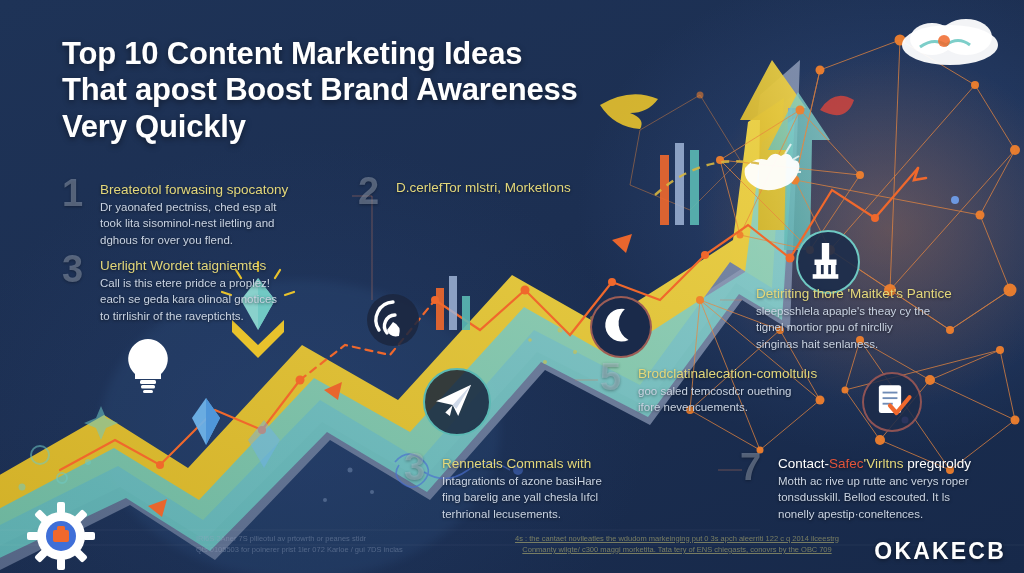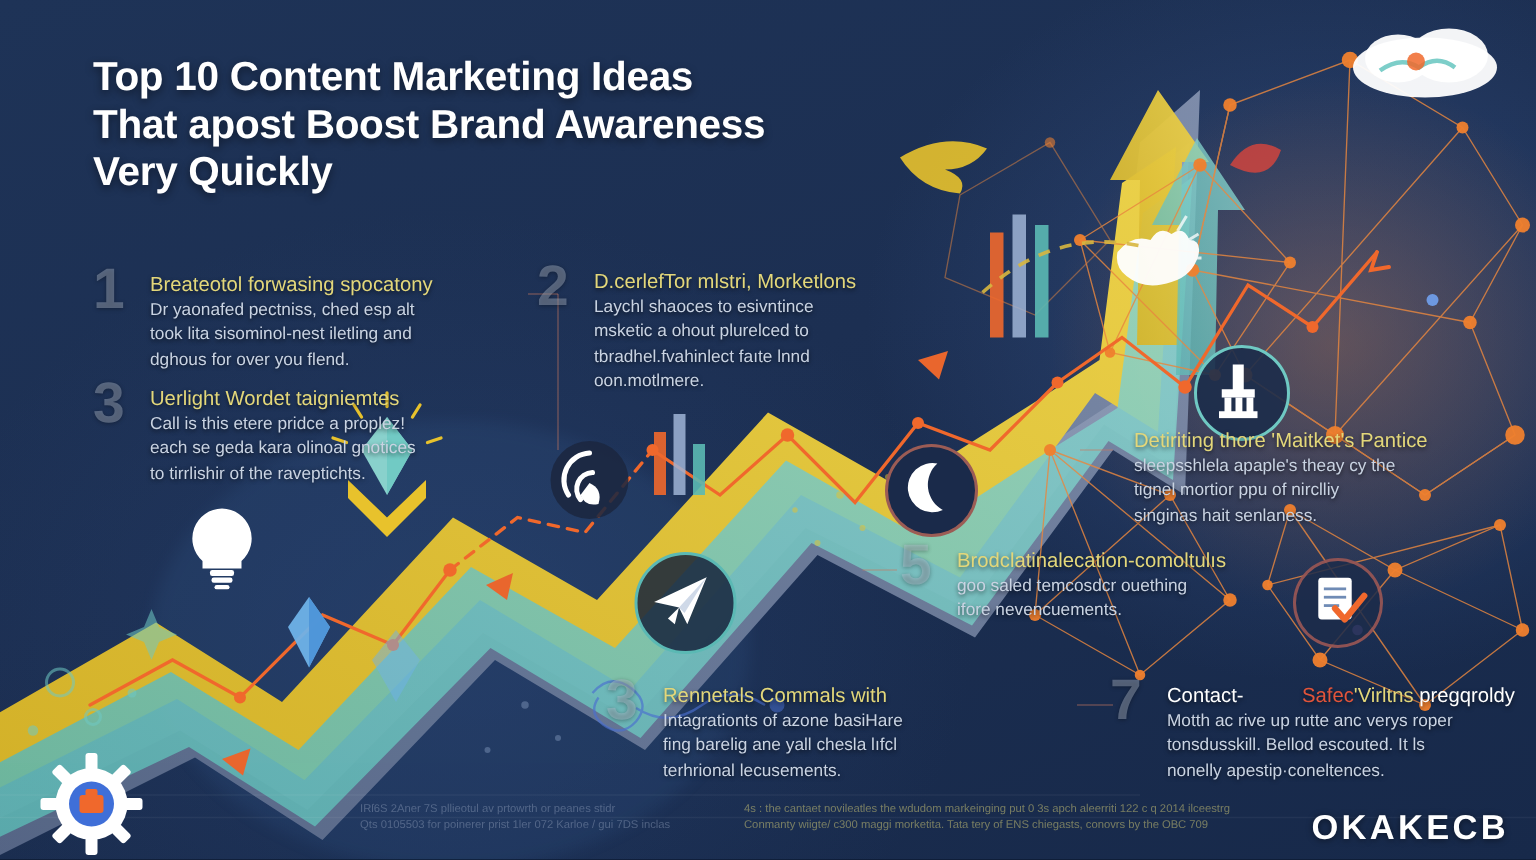--- a/index.html
+++ b/index.html
@@ -5,34 +5,34 @@
   html,body{margin:0;padding:0;background:#0d1a33;}
   body{font-family:"Liberation Sans",sans-serif;}
   #poster{position:relative;width:1024px;height:573px;overflow:hidden;
     background:
       radial-gradient(ellipse 420px 340px at 880px 210px, rgba(58,86,140,.55) 0%, rgba(29,48,85,0) 72%),
       radial-gradient(ellipse 500px 400px at 300px 420px, rgba(40,66,112,.45) 0%, rgba(29,48,85,0) 70%),
       linear-gradient(160deg,#1e3357 0%,#1c2f52 45%,#17294a 100%);
   }
   .lay{position:absolute;inset:0;}
   #title{position:absolute;left:62px;top:36px;width:700px;color:#fff;
-    font-size:27px;font-weight:bold;line-height:1.17;letter-spacing:-.2px;
+    font-size:31px;font-weight:bold;line-height:1.17;letter-spacing:-.2px;
     text-shadow:0 2px 6px rgba(0,0,0,.45);}
   #title div{white-space:nowrap;}
   .item{position:absolute;}
   .num{position:absolute;left:0;top:-8px;font-size:38px;font-weight:bold;
     color:rgba(190,200,215,.38);line-height:1;text-shadow:0 1px 3px rgba(0,0,0,.3);}
   .ihead{font-size:13.5px;font-weight:normal;color:#e3d77a;margin:0 0 2px 0;
     text-shadow:0 1px 3px rgba(0,0,0,.55);white-space:nowrap;}
   .ibody{font-size:11.5px;color:#c9d3e2;line-height:1.42;
     text-shadow:0 1px 3px rgba(0,0,0,.6);}
   .ibody div{white-space:nowrap;}
   .ind{padding-left:38px;}
-  .c-red{color:#e2543a;margin-left:39px;}.c-yel{color:#e3d77a;text-align:center;}.c-wht{color:#ffffff;text-align:center;}
-  .foot{position:absolute;font-size:7.5px;line-height:1.5;color:rgba(150,165,190,.42);margin-left:44px;}
+  .c-red{color:#e2543a;}.c-yel{color:#e3d77a;text-align:center;}.c-wht{color:#ffffff;text-align:center;}
+  .foot{position:absolute;font-size:7.5px;line-height:1.5;color:rgba(150,165,190,.42);}
   .footy{color:rgba(214,205,120,.5);}
   #logo{position:absolute;right:18px;bottom:8px;color:#fff;font-size:23px;
     font-weight:bold;letter-spacing:2.2px;text-shadow:0 1px 4px rgba(0,0,0,.5);}
   .icirc{position:absolute;border-radius:50%;}
 </style>
 </head>
 <body>
 
 <div id="poster">
 
@@ -350,26 +350,20 @@
         <div>took lita sisominol-nest iletling and</div>
         <div>dghous for over you flend.</div>
       </div>
     </div>
   </div>
 
   <div class="item" style="left:358px;top:180px;width:280px;">
     <span class="num">2</span>
     <div class="ind">
       <div class="ihead">D.cerlefTor mlstri, Morketlons</div>
-      <div class="ibody">
-        <div>Laychl shaoces to esivntince</div>
-        <div>msketic a ohout plurelced to</div>
-        <div>tbradhel.fvahinlect faıte lnnd</div>
-        <div>oon.motlmere.</div>
-      </div>
     </div>
   </div>
 
   <div class="item" style="left:62px;top:258px;width:300px;">
     <span class="num">3</span>
     <div class="ind">
       <div class="ihead">Uerlight Wordet taigniemtes</div>
       <div class="ibody">
         <div>Call is this etere pridce a proplez!</div>
         <div>each se geda kara olinoal gnotices</div>
@@ -423,20 +417,20 @@
         <div>tonsdusskill. Bellod escouted. It ls</div>
         <div>nonelly apestip·coneltences.</div>
       </div>
     </div>
   </div>
 
   <div class="foot" style="left:196px;bottom:18px;width:380px;">
     <div>IRſ6S 2Aner 7S pllieotul av prtowrth or peanes stidr</div>
     <div>Qts 0105503 for poinerer prist 1ler 072 Karloe / gui 7DS inclas</div>
   </div>
-  <div class="foot footy" style="left:452px;bottom:18px;width:450px;">
+  <div class="foot footy" style="left:452px;bottom:18px;width:450px;text-align:center;text-decoration:underline;">
     <div>4s : the cantaet novileatles the wdudom markeinging put 0 3s apch aleerriti 122 с q 2014 ilceestrg</div>
     <div>Conmanty wiigte/ c300 maggi morketita. Tata tery of ENS chiegasts, conovrs by the ОВС 709</div>
   </div>
 
   <div id="logo">OKAKECB</div>
 
 </div>
 
 </body></html>

